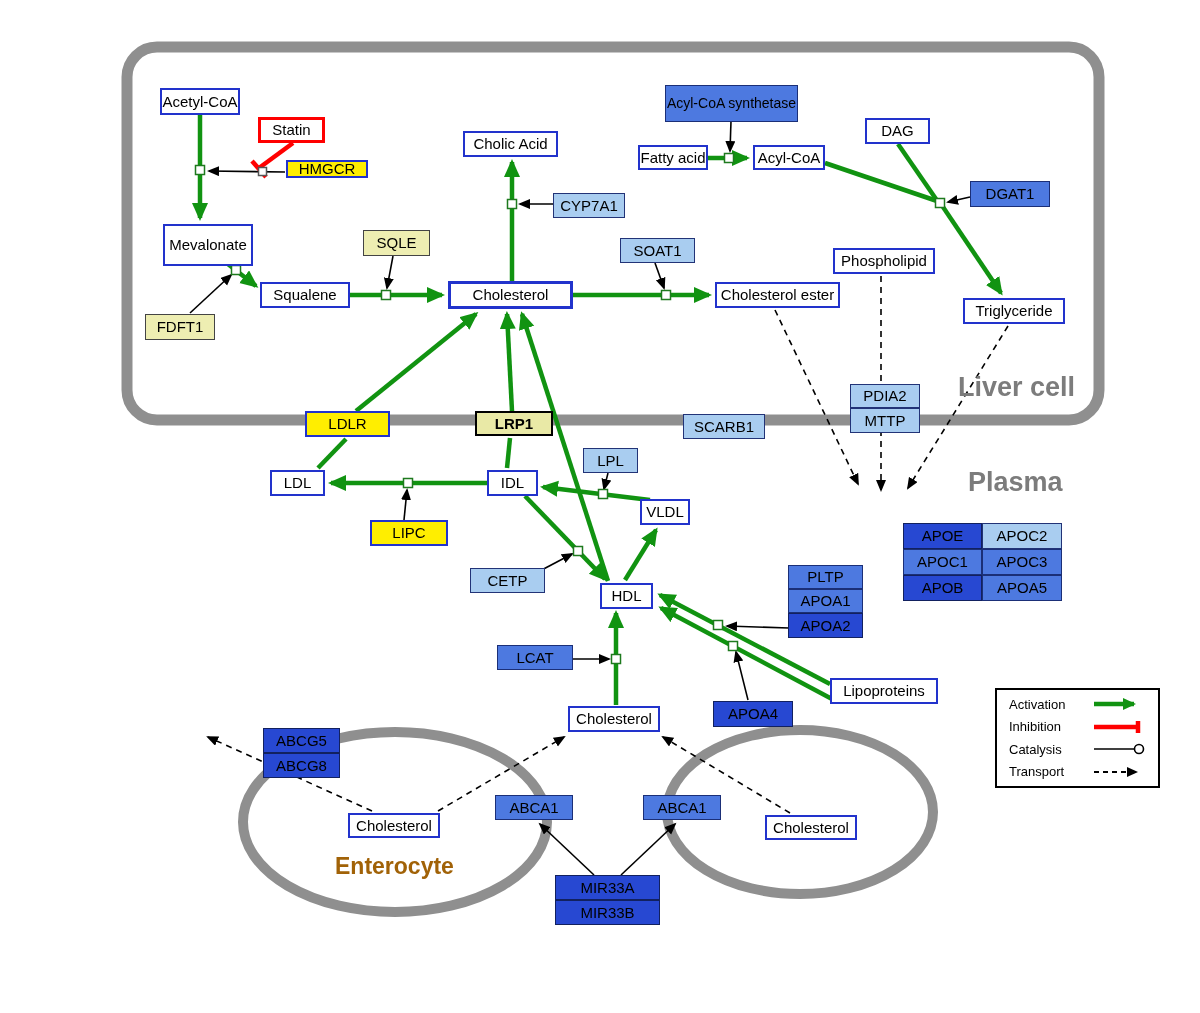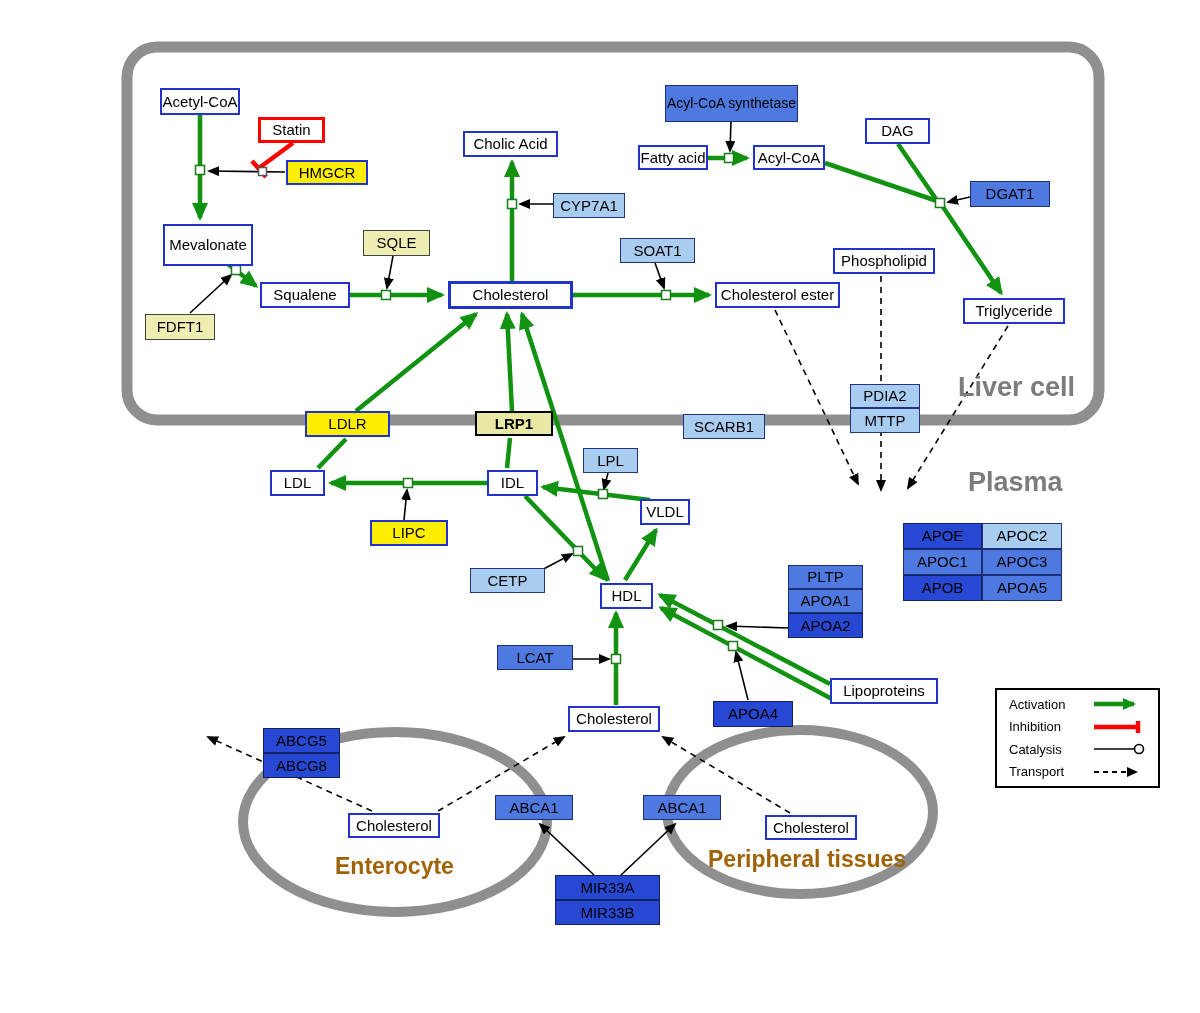--- a/index.html
+++ b/index.html
@@ -118,25 +118,24 @@
     <rect x="713.5" y="620.5" width="9" height="9"></rect>
     <rect x="728.5" y="641.5" width="9" height="9"></rect>
     <rect x="611.5" y="654.5" width="9" height="9"></rect>
     <rect x="258.5" y="167.5" width="8" height="8" stroke="#555"></rect>
   </g>
 </svg>
 
 <div class="comp-label big-label" style="left:958px;top:352px;">Liver cell</div>
 <div class="comp-label big-label" style="left:968px;top:447px;">Plasma</div>
 <div class="comp-label mid-label" style="left:335px;top:853px;">Enterocyte</div>
-<div class="comp-label mid-label" style="left:708px;top:846px;">Peripheral tissues</div>
 
 <div class="node" style="left:160px;top:88px;width:80px;height:27px">Acetyl-CoA</div>
 <div class="node statin" style="left:258px;top:117px;width:67px;height:26px">Statin</div>
-<div class="node yellow" style="left:286px;top:160px;width:82px;height:25px">HMGCR</div>
+<div class="node yellow" style="left:286px;top:160px;width:82px;height:18px">HMGCR</div>
 <div class="node" style="left:163px;top:224px;width:90px;height:42px">Mevalonate</div>
 <div class="node paleyellow" style="left:145px;top:314px;width:70px;height:26px">FDFT1</div>
 <div class="node" style="left:260px;top:282px;width:90px;height:26px">Squalene</div>
 <div class="node paleyellow" style="left:363px;top:230px;width:67px;height:26px">SQLE</div>
 <div class="node hub" style="left:448px;top:281px;width:125px;height:28px">Cholesterol</div>
 <div class="node" style="left:463px;top:131px;width:95px;height:26px">Cholic Acid</div>
 <div class="node lightblue" style="left:553px;top:193px;width:72px;height:25px">CYP7A1</div>
 <div class="node lightblue" style="left:620px;top:238px;width:75px;height:25px">SOAT1</div>
 <div class="node" style="left:715px;top:282px;width:125px;height:26px">Cholesterol ester</div>
 <div class="node medblue small" style="left:665px;top:85px;width:133px;height:37px">Acyl-CoA synthetase</div>

